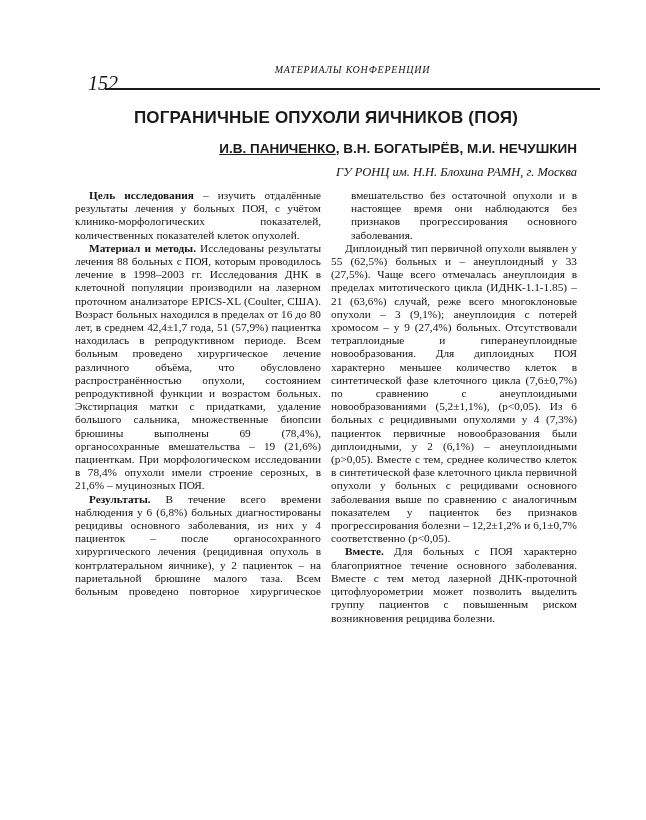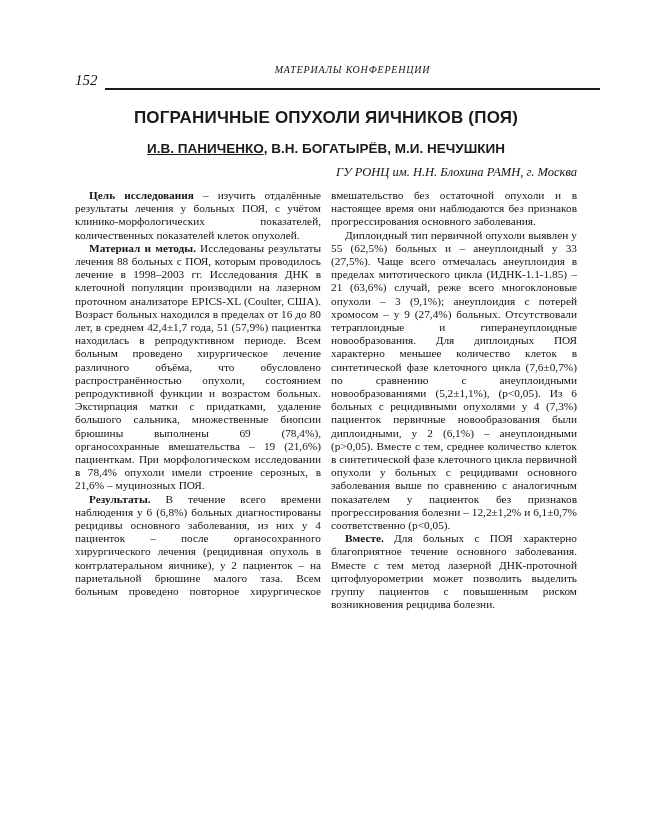--- a/index.html
+++ b/index.html
@@ -9,24 +9,24 @@
     height: 820px;
     margin: 0 auto;
     background: #ffffff;
     color: #141414;
     font-family: "Liberation Serif", serif;
     overflow: hidden;
   }
   
   .pagenum {
     position: absolute;
-    left: 75px;
+    left: 88px;
     top: 72px;
     font-style: italic;
-    font-size: 15px;
+    font-size: 20px;
     font-family: "Liberation Serif", serif;
   }
   .running-head {
     position: absolute;
     left: 105px;
     top: 64px;
     width: 495px;
     text-align: center;
     font-style: italic;
     font-size: 10px;
@@ -52,21 +52,21 @@
     margin: 8px 0 0 0;
     text-align: center;
     font-family: "Liberation Sans", sans-serif;
     font-weight: bold;
     font-size: 17px;
     letter-spacing: 0.2px;
     color: #1a1a1a;
   }
   .authors {
     margin-top: 13px;
-    text-align: center;
+    text-align: right;
     font-family: "Liberation Sans", sans-serif;
     font-weight: bold;
     font-size: 13.5px;
     color: #1a1a1a;
   }
   .authors .u { text-decoration: underline; }
   .affiliation {
     margin-top: 9px;
     text-align: right;
     font-style: italic;
@@ -78,21 +78,21 @@
     gap: 10px;
     font-size: 11.3px;
     line-height: 13.2px;
     text-align: justify;
     hyphens: auto;
     justify-content: space-between;
     -webkit-hyphens: auto;
   }
   .col { width: 246px; }
   .para { margin: 0; text-indent: 14px; }
-  .para.no-indent { text-indent: 0; }
+  .para.no-indent { text-indent: 0; margin-left: 20px; }
   .para.flow-out { text-align-last: justify; }
   .para .lead { font-weight: bold; }
   
   .footer {
     position: absolute;
     left: 75px;
     top: 757px;
     font-size: 10.5px;
     letter-spacing: 0.2px;
     white-space: nowrap;

